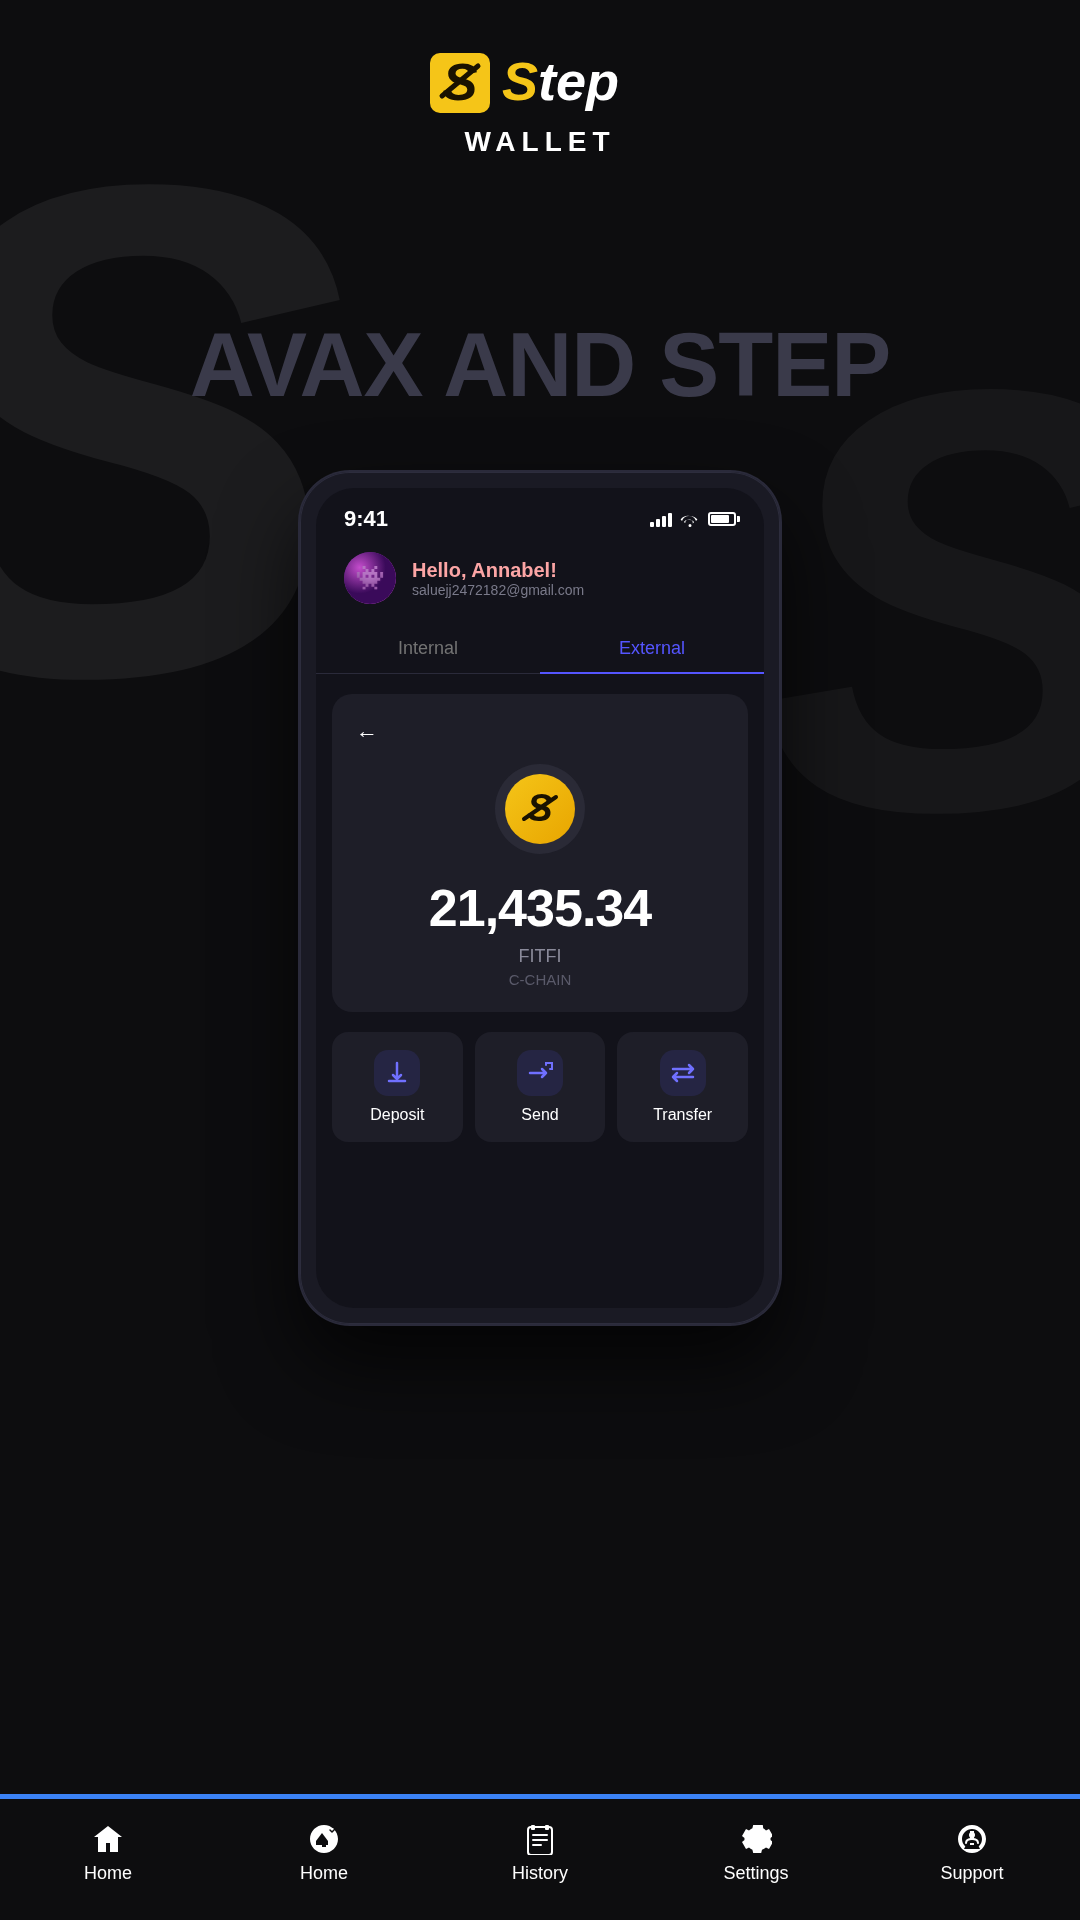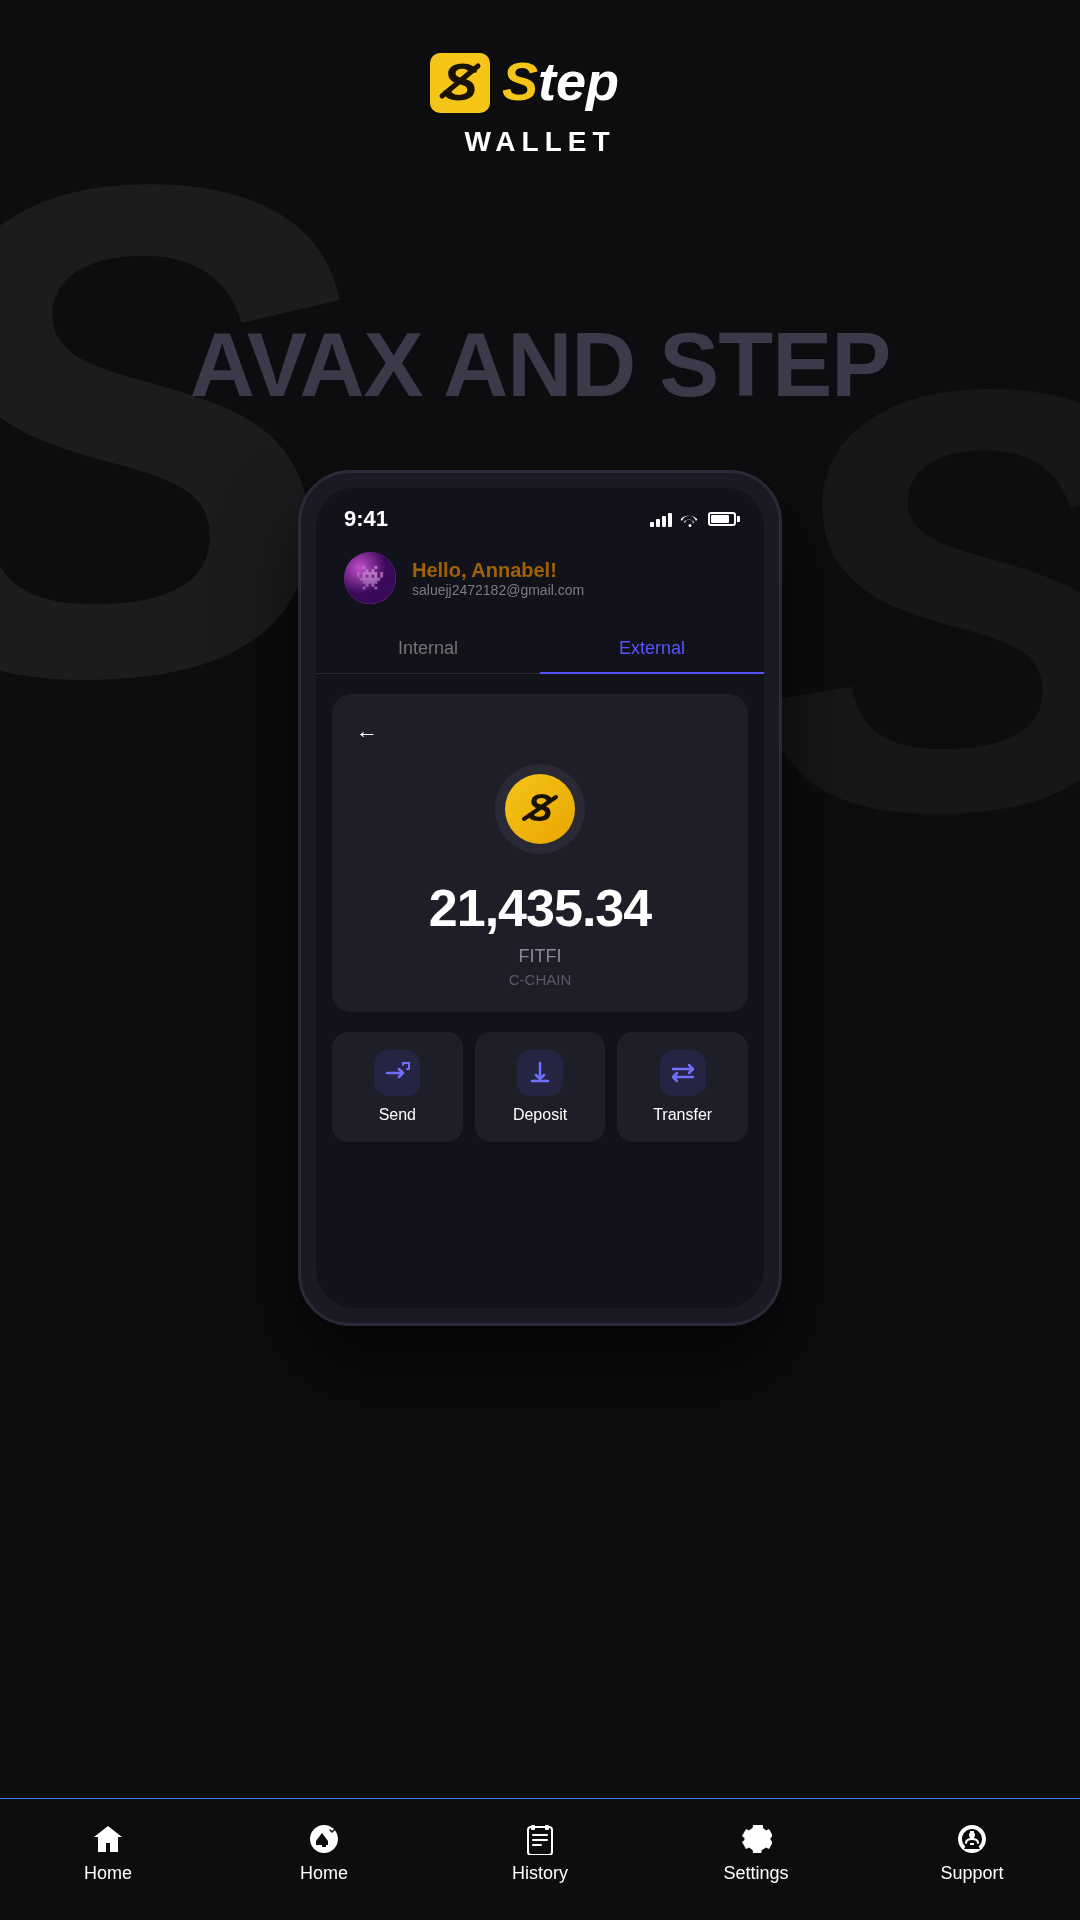--- a/index.html
+++ b/index.html
@@ -217,21 +217,21 @@
     }
 
     .user-info {
       display: flex;
       flex-direction: column;
     }
 
     .user-greeting {
       font-size: 20px;
       font-weight: 700;
-      color: #a16207;
+      color: #fca5a5;
     }
 
     .user-email {
       font-size: 14px;
       color: #7a7a8a;
     }
 
     
     .tabs-row {
       display: flex;
@@ -366,21 +366,21 @@
     }
 
     
     .bottom-nav {
       position: fixed;
       bottom: 0;
       left: 0;
       right: 0;
       width: 1080px;
       background: #0d0d0f;
-      border-top: 1px solid #3b82f6;
+      border-top: 5px solid #3b82f6;
       display: flex;
       justify-content: space-around;
       align-items: center;
       padding: 24px 0 36px;
       z-index: 100;
     }
 
     .nav-item {
       display: flex;
       flex-direction: column;
@@ -510,35 +510,35 @@
           <div class="balance-amount">21,435.34</div>
           <div class="balance-token">FITFI</div>
           <div class="balance-chain">C-CHAIN</div>
         </div>
 
         <div class="action-buttons">
 
           <div class="action-btn">
             <div class="action-btn-icon">
               <svg width="28" height="28" viewBox="0 0 28 28" fill="none">
+                <path d="M14 4v16M10 16l4 4 4-4" stroke="#7070ff" stroke-width="2.5" stroke-linecap="round" stroke-linejoin="round"></path>
+                <path d="M6 22h16" stroke="#7070ff" stroke-width="2.5" stroke-linecap="round"></path>
+              </svg>
+            </div>
+            <span class="action-btn-label">Deposit</span>
+          </div>
+
+          <div class="action-btn">
+            <div class="action-btn-icon">
+              <svg width="28" height="28" viewBox="0 0 28 28" fill="none">
                 <path d="M4 14h16M16 10l4 4-4 4" stroke="#7070ff" stroke-width="2.5" stroke-linecap="round" stroke-linejoin="round"></path>
                 <path d="M20 6v-2h6v6h-2" stroke="#7070ff" stroke-width="2" stroke-linecap="round"></path>
               </svg>
             </div>
             <span class="action-btn-label">Send</span>
-          </div>
-
-          <div class="action-btn">
-            <div class="action-btn-icon">
-              <svg width="28" height="28" viewBox="0 0 28 28" fill="none">
-                <path d="M14 4v16M10 16l4 4 4-4" stroke="#7070ff" stroke-width="2.5" stroke-linecap="round" stroke-linejoin="round"></path>
-                <path d="M6 22h16" stroke="#7070ff" stroke-width="2.5" stroke-linecap="round"></path>
-              </svg>
-            </div>
-            <span class="action-btn-label">Deposit</span>
           </div>
 
           <div class="action-btn">
             <div class="action-btn-icon">
               <svg width="28" height="28" viewBox="0 0 28 28" fill="none">
                 <path d="M4 10h20M20 6l4 4-4 4" stroke="#7070ff" stroke-width="2.5" stroke-linecap="round" stroke-linejoin="round"></path>
                 <path d="M24 18H4M8 22l-4-4 4-4" stroke="#7070ff" stroke-width="2.5" stroke-linecap="round" stroke-linejoin="round"></path>
               </svg>
             </div>
             <span class="action-btn-label">Transfer</span>

